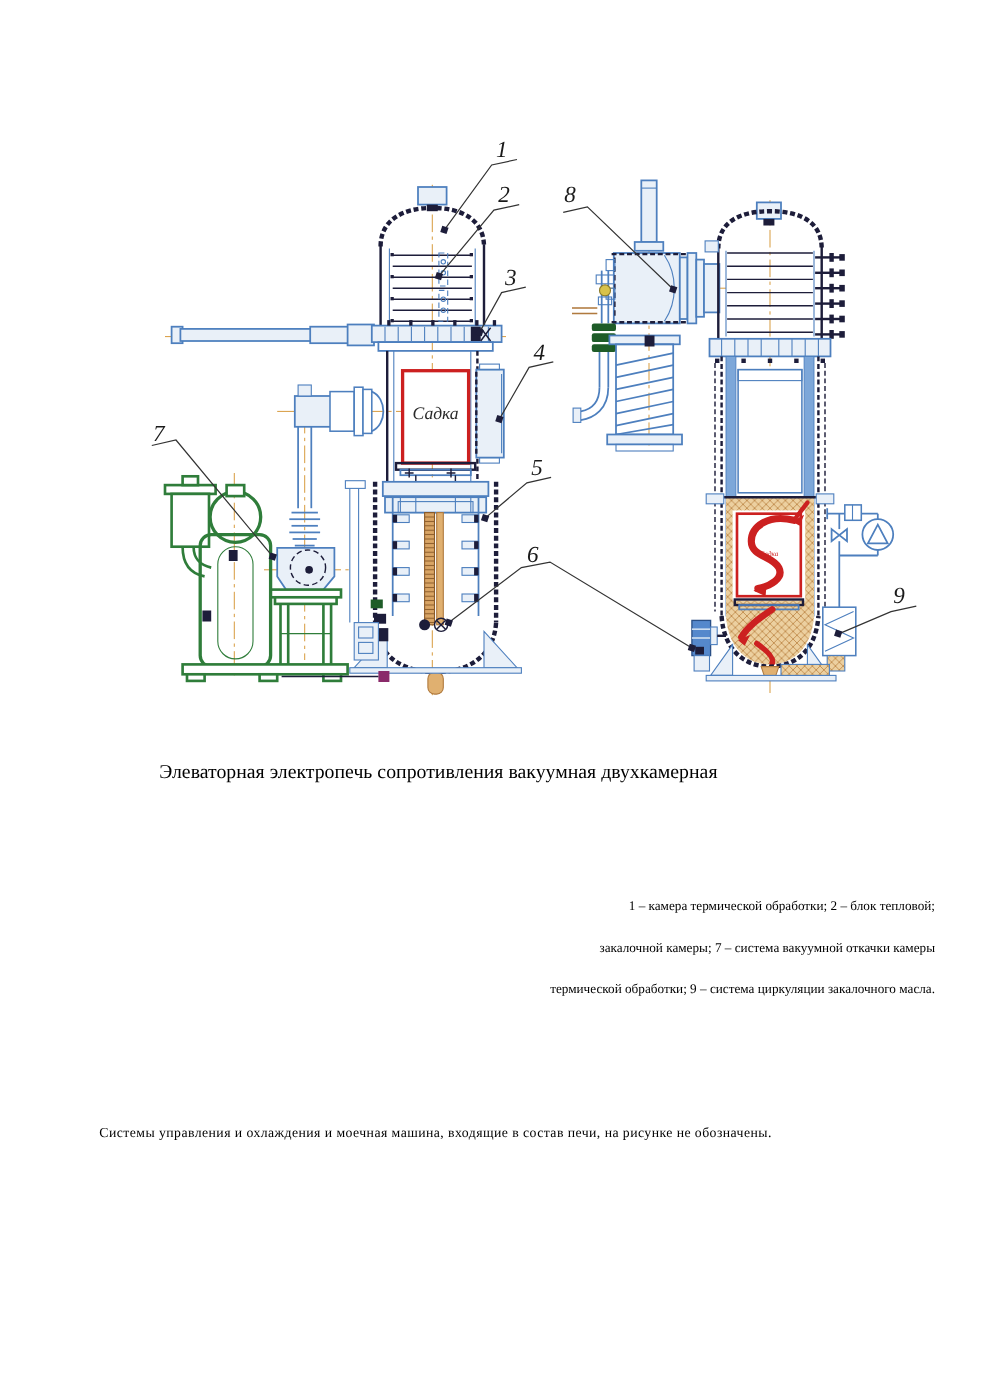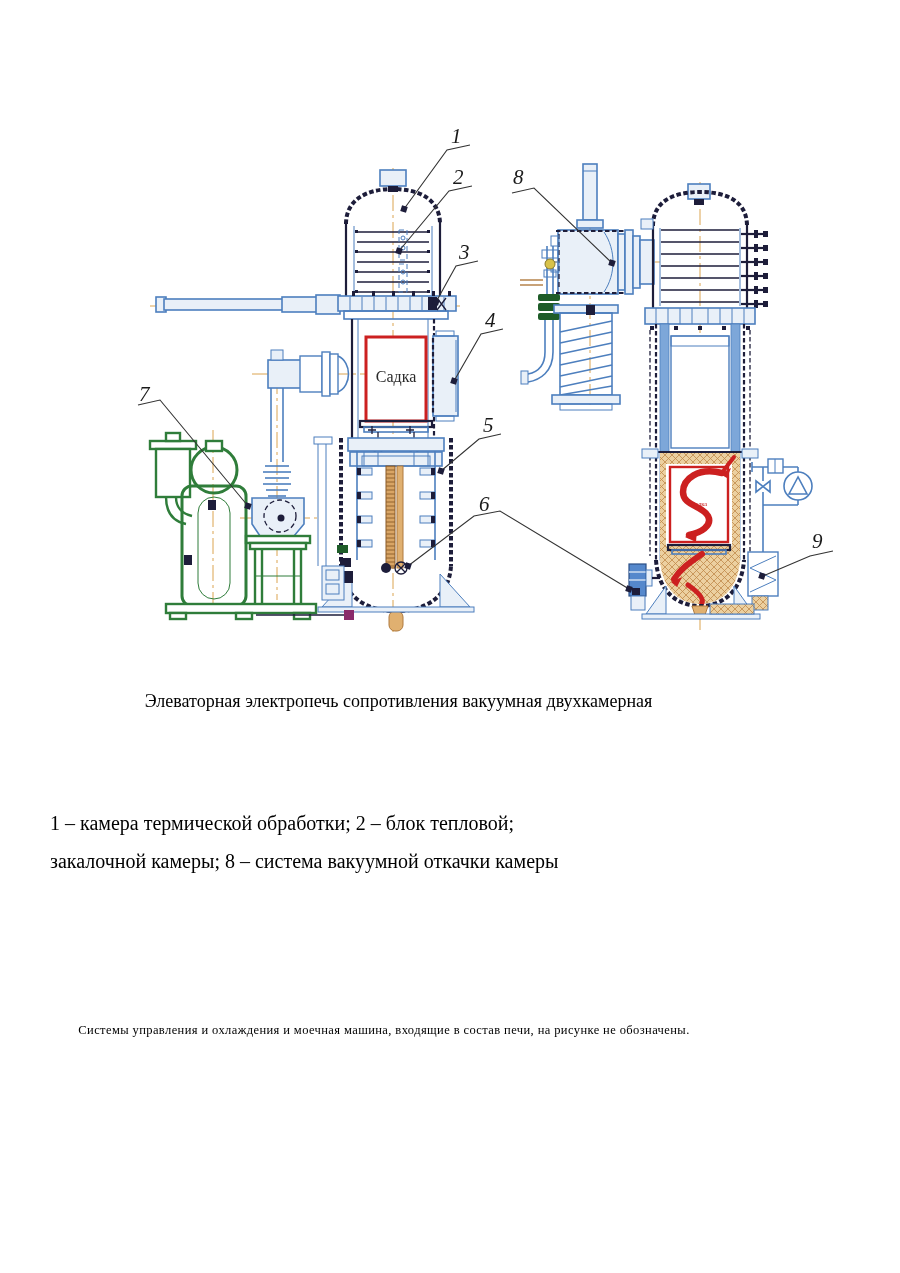--- a/index.html
+++ b/index.html
@@ -34,28 +34,28 @@
   .rd{stroke:var(--red);fill:none;stroke-linecap:round}
   .rf{fill:var(--red);stroke:none}
   .redbox{stroke:var(--red);stroke-width:3;fill:#fff}
   .redbox2{stroke:var(--red);stroke-width:2.4;fill:#fff}
   .cl{stroke:var(--centerline);stroke-width:0.9;fill:none;stroke-dasharray:16,4,3,4}
   .ld{stroke:var(--leader);stroke-width:1.1;fill:none}
   .tanl{stroke:var(--tan-dark);stroke-width:1.4;fill:none}
   .tanf{fill:var(--tan);stroke:var(--tan-dark);stroke-width:1}
   
   .callout{position:absolute;font-style:italic;font-size:21px;color:#1a1a1a;line-height:1}
-  .charge-label{position:absolute;color:#2a2a2a;text-align:center}
+  .charge-label{position:absolute;font-style:italic;color:#2a2a2a;text-align:center}
   .charge-label.left{left:366px;top:368px;width:60px;font-size:16px}
   .charge-label.right{left:670px;top:500px;width:58px;font-size:6.5px;color:var(--red)}
   .caption{position:absolute;left:0;top:688px;width:797px;text-align:center;
            font-size:18px;line-height:27px}
-  .legend{position:absolute;left:50px;top:804px;width:800px;text-align:left;
-          font-size:20px;line-height:38px}
-  .footnote{position:absolute;left:4px;top:1023px;width:760px;text-align:center;
+  .legend{position:absolute;left:50px;top:804px;width:800px;text-align:right;
+          font-size:12px;line-height:38px}
+  .footnote{position:absolute;left:16px;top:1023px;width:760px;text-align:center;
             font-size:12.5px;letter-spacing:0.4px}
 </style>
 </head>
 <body>
 
 <div class="drawing">
 <svg width="900" height="660" viewBox="0 0 900 660">
   <defs>
     <pattern id="oilhatch" width="7" height="7" patternUnits="userSpaceOnUse">
       <rect width="7" height="7" fill="#ecd0a0"></rect>
@@ -460,16 +460,17 @@
   <div class="charge-label left">Садка</div>
   <div class="charge-label right">Садка</div>
 </div>
 
 <div class="caption">
   <div>Элеваторная электропечь сопротивления вакуумная двухкамерная</div>
 </div>
 
 <div class="legend">
   <div>1 – камера термической обработки; 2 – блок тепловой;</div>
-  <div>закалочной камеры; 8 – система вакуумной откачки камеры</div>
+  <div>закалочной камеры; 7 – система вакуумной откачки камеры</div>
+  <div>термической обработки; 9 – система циркуляции закалочного масла.</div>
 </div>
 
 <div class="footnote">Системы управления и охлаждения и моечная машина, входящие в состав печи, на рисунке не обозначены.</div>
 
 </body></html>

